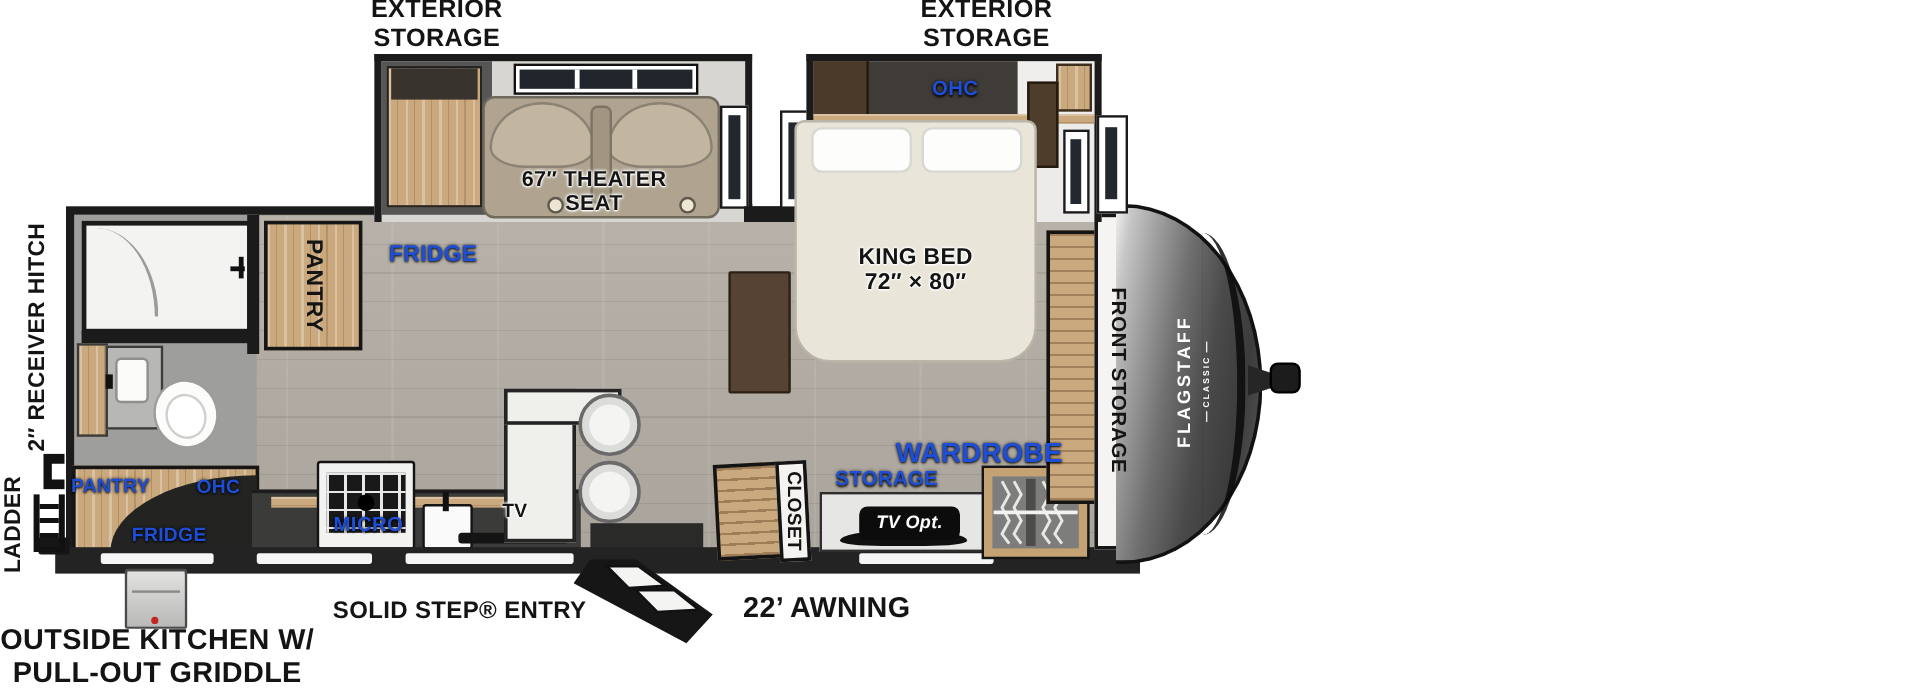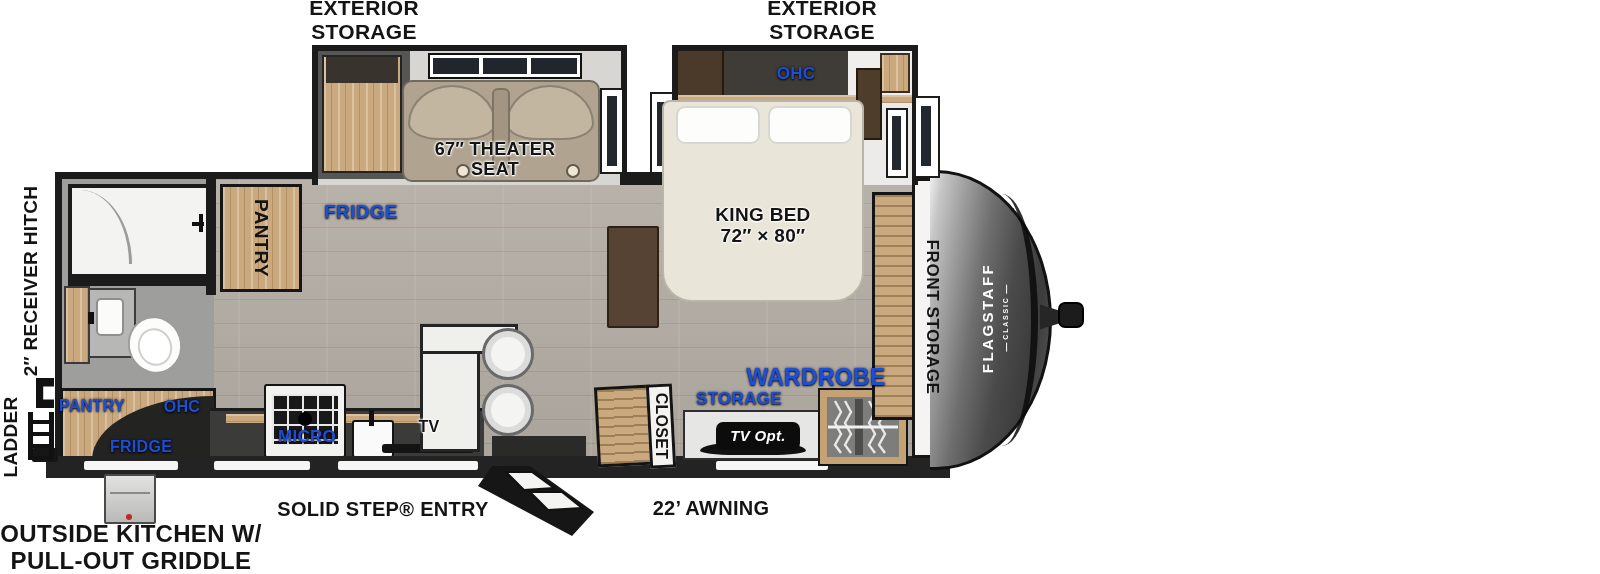--- a/index.html
+++ b/index.html
@@ -169,21 +169,21 @@
     <span style="display:block">EXTERIOR</span>
     <span style="display:block">STORAGE</span>
   </div>
   <div class="lbl vccw" style="left:31px;top:281px;font-size:19px;">2″ RECEIVER HITCH</div>
   <div class="lbl vccw" style="left:11px;top:437px;font-size:19px;">LADDER</div>
   <div class="lbl" style="left:131px;top:548px;font-size:24px;">
     <span style="display:block">OUTSIDE KITCHEN W/</span>
     <span style="display:block">PULL-OUT GRIDDLE</span>
   </div>
   <div class="lbl" style="left:383px;top:509px;font-size:20px;">SOLID STEP® ENTRY</div>
-  <div class="lbl" style="left:711px;top:508px;font-size:20px;">22’ AWNING</div>
+  <div class="lbl" style="left:689px;top:508px;font-size:24px;">22’ AWNING</div>
 
   <div class="lbl glow" style="left:495px;top:159px;font-size:18px;">
     <span style="display:block">67″ THEATER</span>
     <span style="display:block">SEAT</span>
   </div>
   <div class="lbl white" style="left:361px;top:212px;font-size:19px;">FRIDGE</div>
   <div class="lbl vcw" style="left:261px;top:238px;font-size:19px;">PANTRY</div>
 
   <div class="lbl white" style="left:796px;top:74px;font-size:17px;">OHC</div>
   <div class="lbl glow" style="left:763px;top:225px;font-size:19px;">

